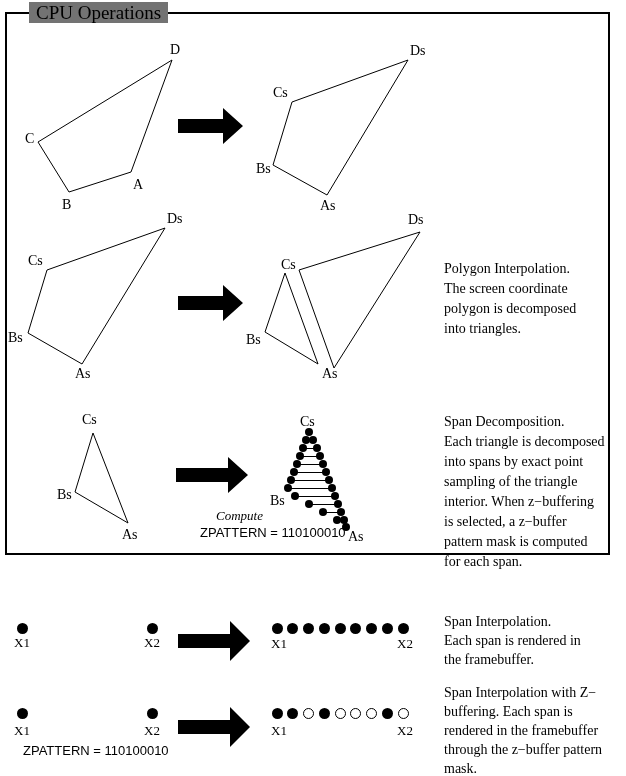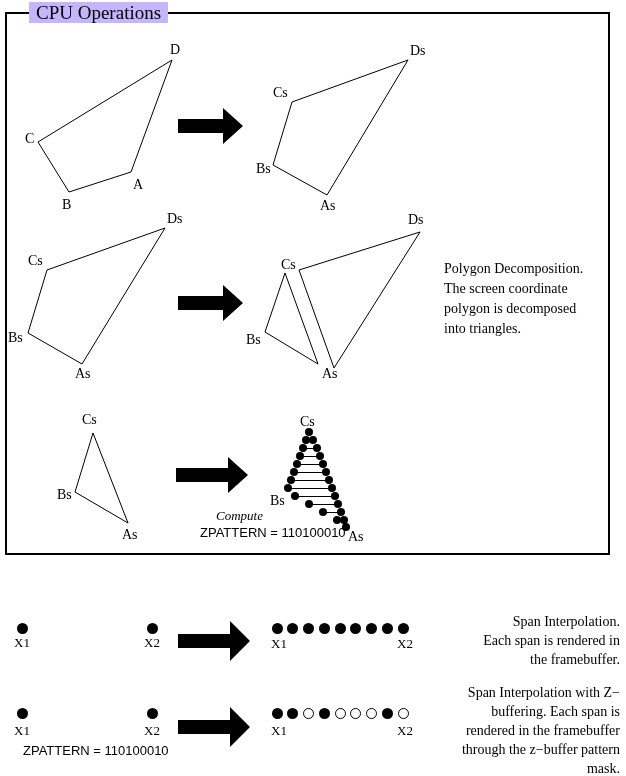--- a/index.html
+++ b/index.html
@@ -1,25 +1,25 @@
 <!DOCTYPE html>
 <html><head>
 <meta charset="utf-8">
 <style>
   html,body{margin:0;padding:0;background:#fff;}
   .page{position:relative;width:626px;height:776px;background:#fff;color:#000;
         font-family:"Liberation Serif",serif;overflow:hidden;}
   .group-box{position:absolute;border:2px solid #000;}
-  .legend{position:absolute;top:-12px;left:22px;background:#c4b5fd;padding:0 7px;
+  .legend{position:absolute;top:-12px;left:22px;background:#737373;padding:0 7px;
           font-size:19px;line-height:21px;white-space:nowrap;font-family:Liberation Serif, serif;}
   .art{position:absolute;left:0;top:0;}
   .lbl{position:absolute;font-size:14px;line-height:15px;white-space:nowrap;}
   .xlbl{position:absolute;font-size:13px;line-height:14px;white-space:nowrap;}
   .caption{position:absolute;font-size:14px;line-height:20px;width:176px;white-space:pre-line;}
-  .caption.tight{line-height:19px;text-align:right;}
+  .caption.tight{line-height:19px;}
   .note-sans{position:absolute;font-family:"Liberation Sans",sans-serif;font-size:13px;line-height:14px;white-space:nowrap;}
   .compute{position:absolute;font-style:italic;font-size:13px;line-height:14px;}
   .dot{position:absolute;border-radius:50%;}
   .dot.filled{background:#000;}
   .dot.open{background:#fff;border:1.5px solid #000;box-sizing:border-box;}
   .spanline{position:absolute;height:1px;background:#000;}
 </style>
 </head>
 <body>
 
@@ -93,33 +93,41 @@
   <span class="lbl" style="left:320px;top:198px">As</span>
 
   <span class="lbl" style="left:167px;top:211px">Ds</span>
   <span class="lbl" style="left:28px;top:253px">Cs</span>
   <span class="lbl" style="left:8px;top:330px">Bs</span>
   <span class="lbl" style="left:75px;top:366px">As</span>
   <span class="lbl" style="left:408px;top:212px">Ds</span>
   <span class="lbl" style="left:281px;top:257px">Cs</span>
   <span class="lbl" style="left:246px;top:332px">Bs</span>
   <span class="lbl" style="left:322px;top:366px">As</span>
-  <div class="caption" style="left:444px;top:259px">Polygon Decomposition.
+  <div class="caption" style="left:444px;top:259px">Polygon Interpolation.
 The screen coordinate
 polygon is decomposed
 into triangles.</div>
 
   <span class="lbl" style="left:82px;top:412px">Cs</span>
   <span class="lbl" style="left:57px;top:487px">Bs</span>
   <span class="lbl" style="left:122px;top:527px">As</span>
   <span class="lbl" style="left:300px;top:414px">Cs</span>
   <span class="lbl" style="left:270px;top:493px">Bs</span>
   <span class="lbl" style="left:348px;top:529px">As</span>
   <span class="compute" style="left:216px;top:509px">Compute</span>
   <span class="note-sans" style="left:200px;top:526px">ZPATTERN = 110100010</span>
+  <div class="caption" style="left:444px;top:412px">Span Decomposition.
+Each triangle is decomposed
+into spans by exact point
+sampling of the triangle
+interior. When z−buffering
+is selected, a z−buffer
+pattern mask is computed
+for each span.</div>
 
   <div class="dot filled" style="left:16.5px;top:622.5px;width:11px;height:11px"></div>
   <div class="dot filled" style="left:146.5px;top:622.5px;width:11px;height:11px"></div>
   <span class="xlbl" style="left:14px;top:636px">X1</span>
   <span class="xlbl" style="left:144px;top:636px">X2</span>
   <div></div>
   <span class="xlbl" style="left:271px;top:637px">X1</span>
   <span class="xlbl" style="left:397px;top:637px">X2</span>
   <div class="caption tight" style="left:444px;top:612px">Span Interpolation.
 Each span is rendered in

